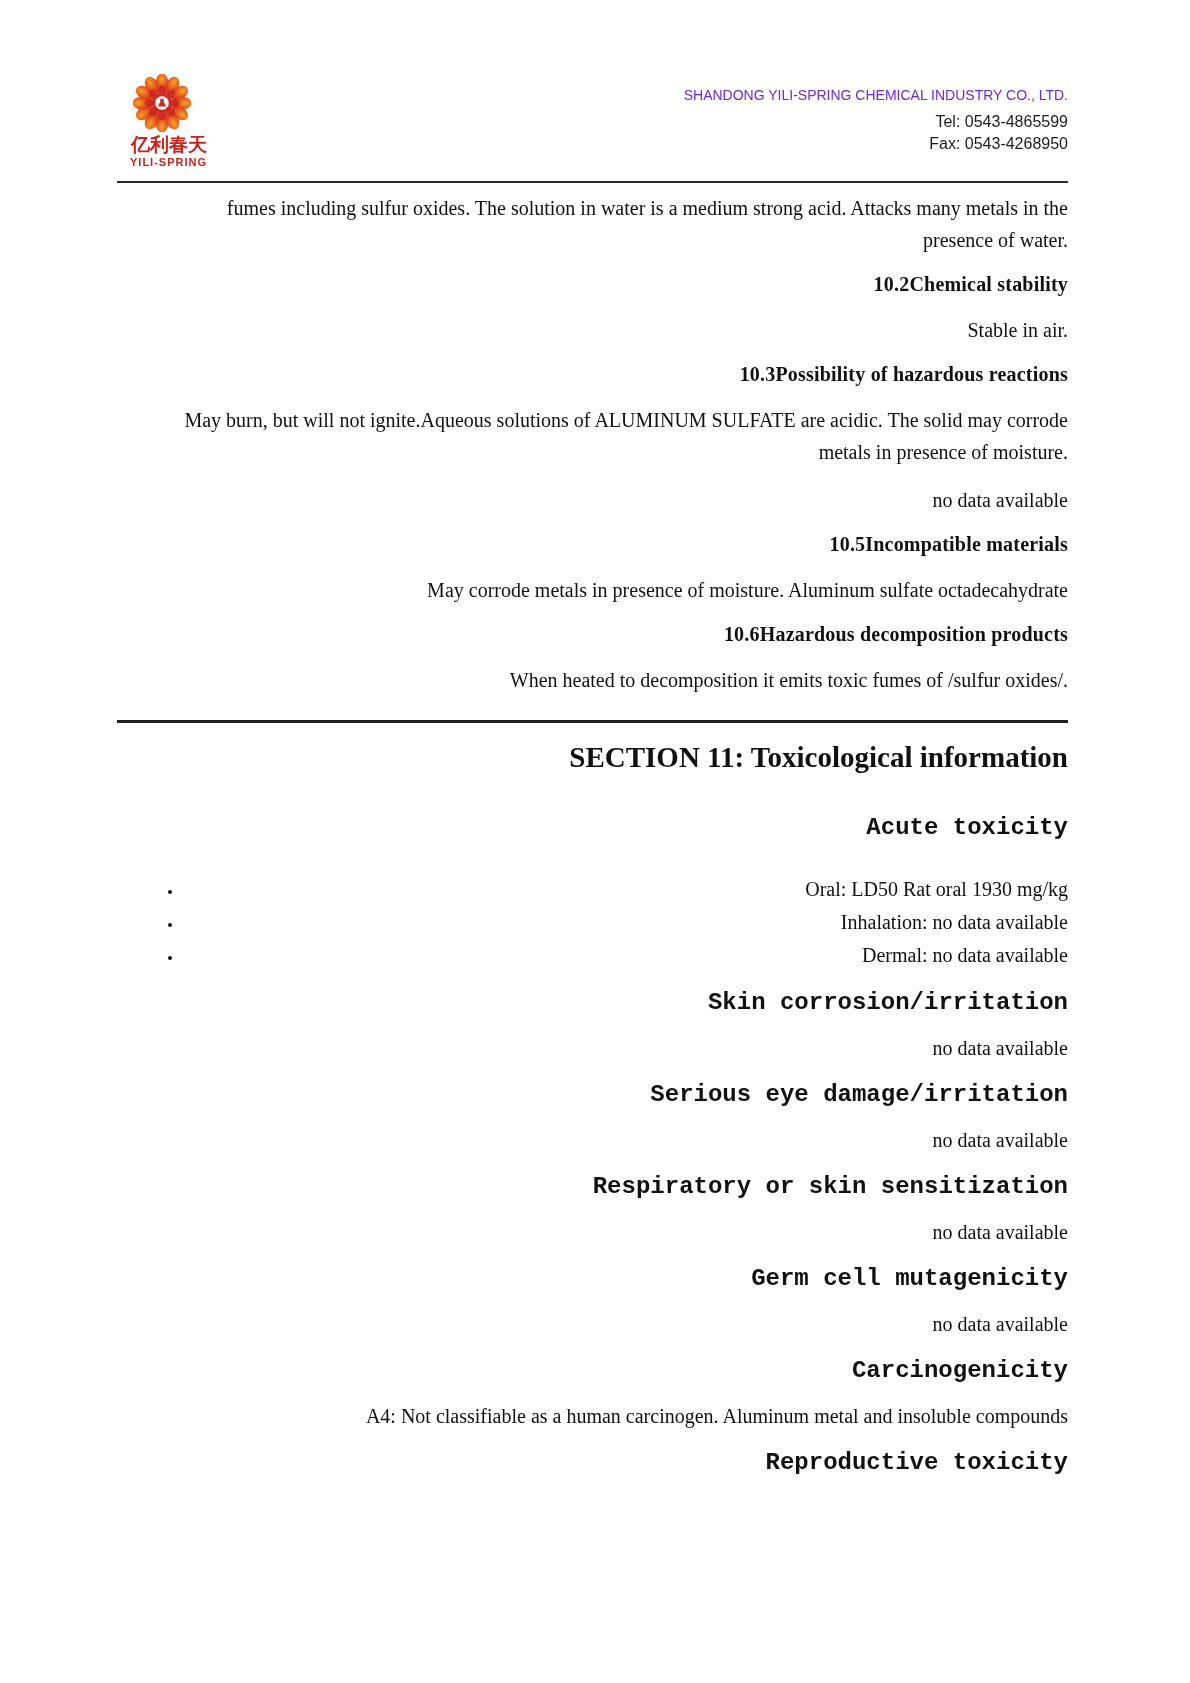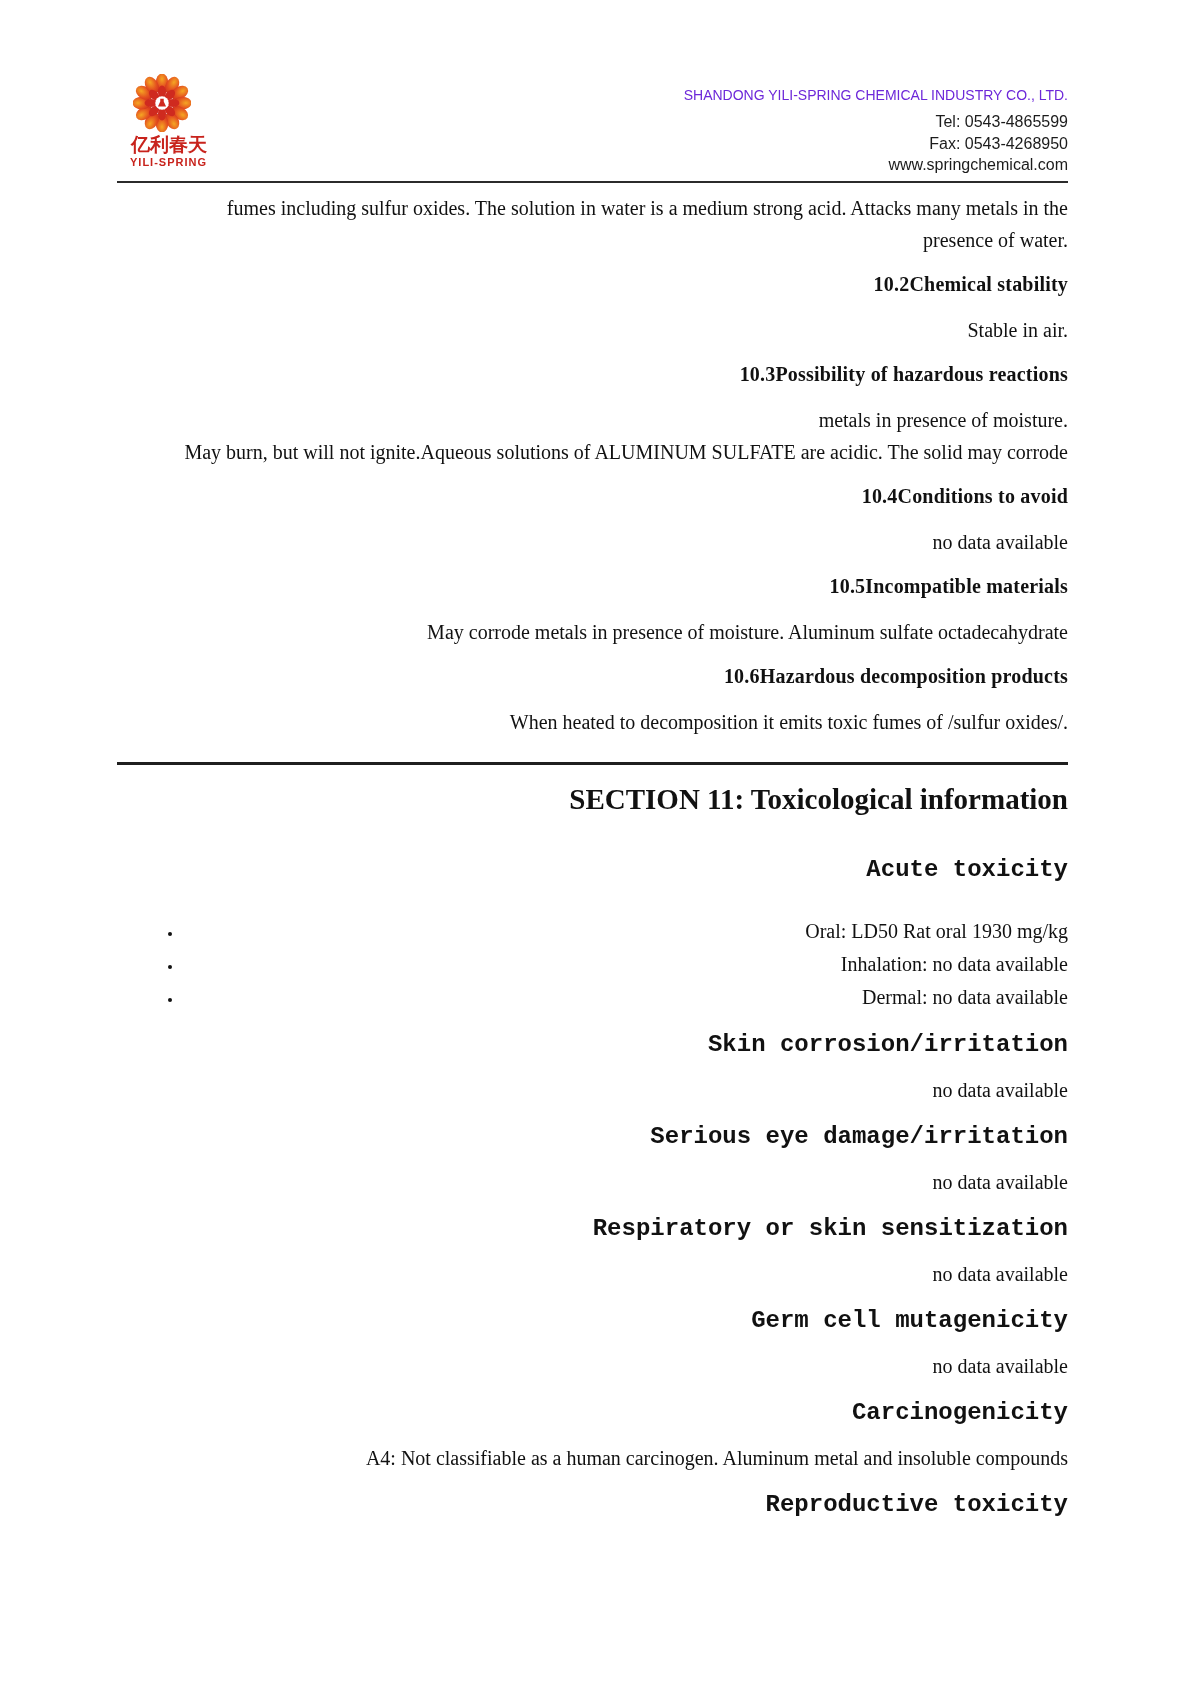--- a/index.html
+++ b/index.html
@@ -104,44 +104,42 @@
         <path d="M-1.8,-4.5 L1.8,-4.5 L1.8,-1.5 L4.2,3.5 L-4.2,3.5 L-1.8,-1.5 Z" fill="#cf2a1f"></path>
       </svg>
       <div class="logo-cn">亿利春天</div>
       <div class="logo-en">YILI-SPRING</div>
     </div>
 
     <div class="header-text">
       <div class="company">SHANDONG YILI-SPRING CHEMICAL INDUSTRY CO., LTD.</div>
       <div class="contact">Tel: 0543-4865599</div>
       <div class="contact">Fax: 0543-4268950</div>
-      <div class="contact">www.springchemical.com</div>
     </div>
     <div class="rule-top"></div>
   </header>
 
   <main class="main">
 
     <p class="body intro">
       <span class="line">fumes including sulfur oxides. The solution in water is a medium strong acid. Attacks many metals in the</span>
       <span class="line">presence of water.</span>
     </p>
 
     <h2 class="sub10">10.2Chemical stability</h2>
     <p class="body">
       <span class="line">Stable in air.</span>
     </p>
 
     <h2 class="sub10">10.3Possibility of hazardous reactions</h2>
     <p class="body">
+      <span class="line">May burn, but will not ignite.Aqueous solutions of ALUMINUM SULFATE are acidic. The solid may corrode</span>
       <span class="line">metals in presence of moisture.</span>
-      <span class="line">May burn, but will not ignite.Aqueous solutions of ALUMINUM SULFATE are acidic. The solid may corrode</span>
     </p>
 
-    <h2 class="sub10">10.4Conditions to avoid</h2>
     <p class="body">
       <span class="line">no data available</span>
     </p>
 
     <h2 class="sub10">10.5Incompatible materials</h2>
     <p class="body">
       <span class="line">May corrode metals in presence of moisture. Aluminum sulfate octadecahydrate</span>
     </p>
 
     <h2 class="sub10">10.6Hazardous decomposition products</h2>

